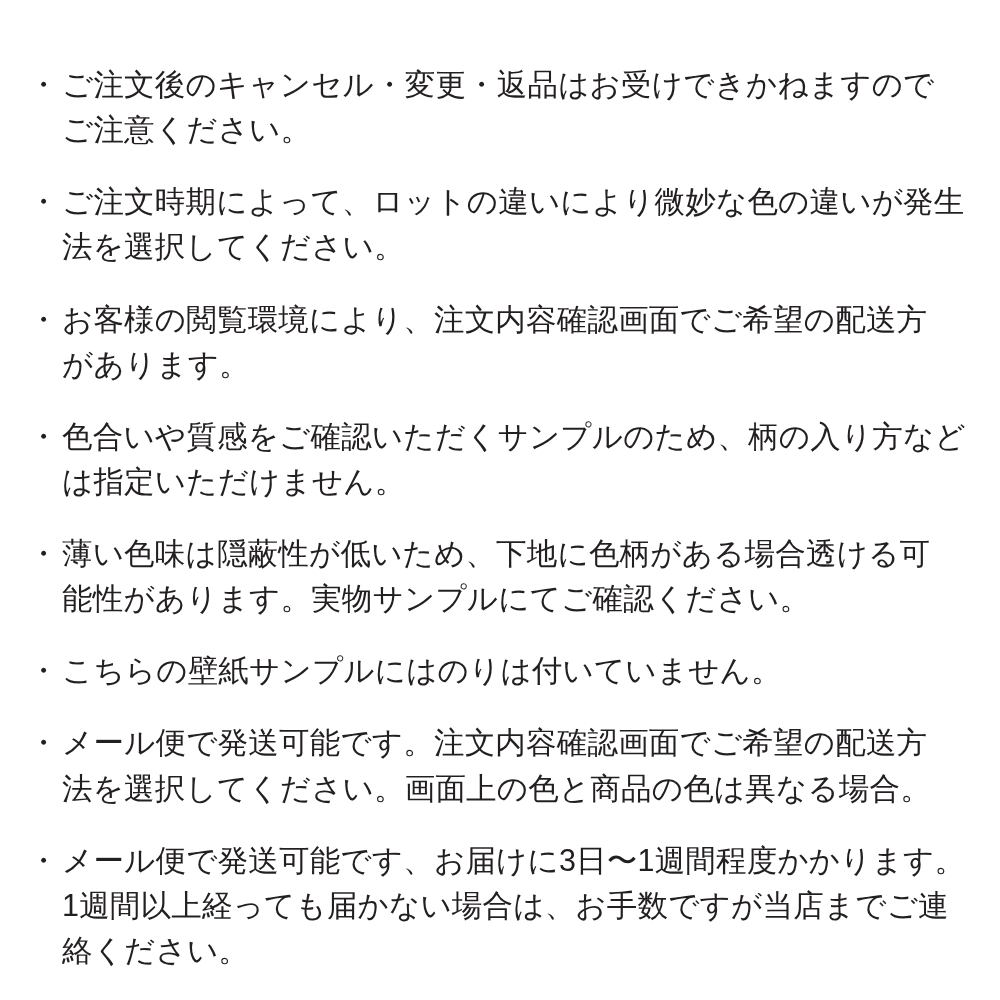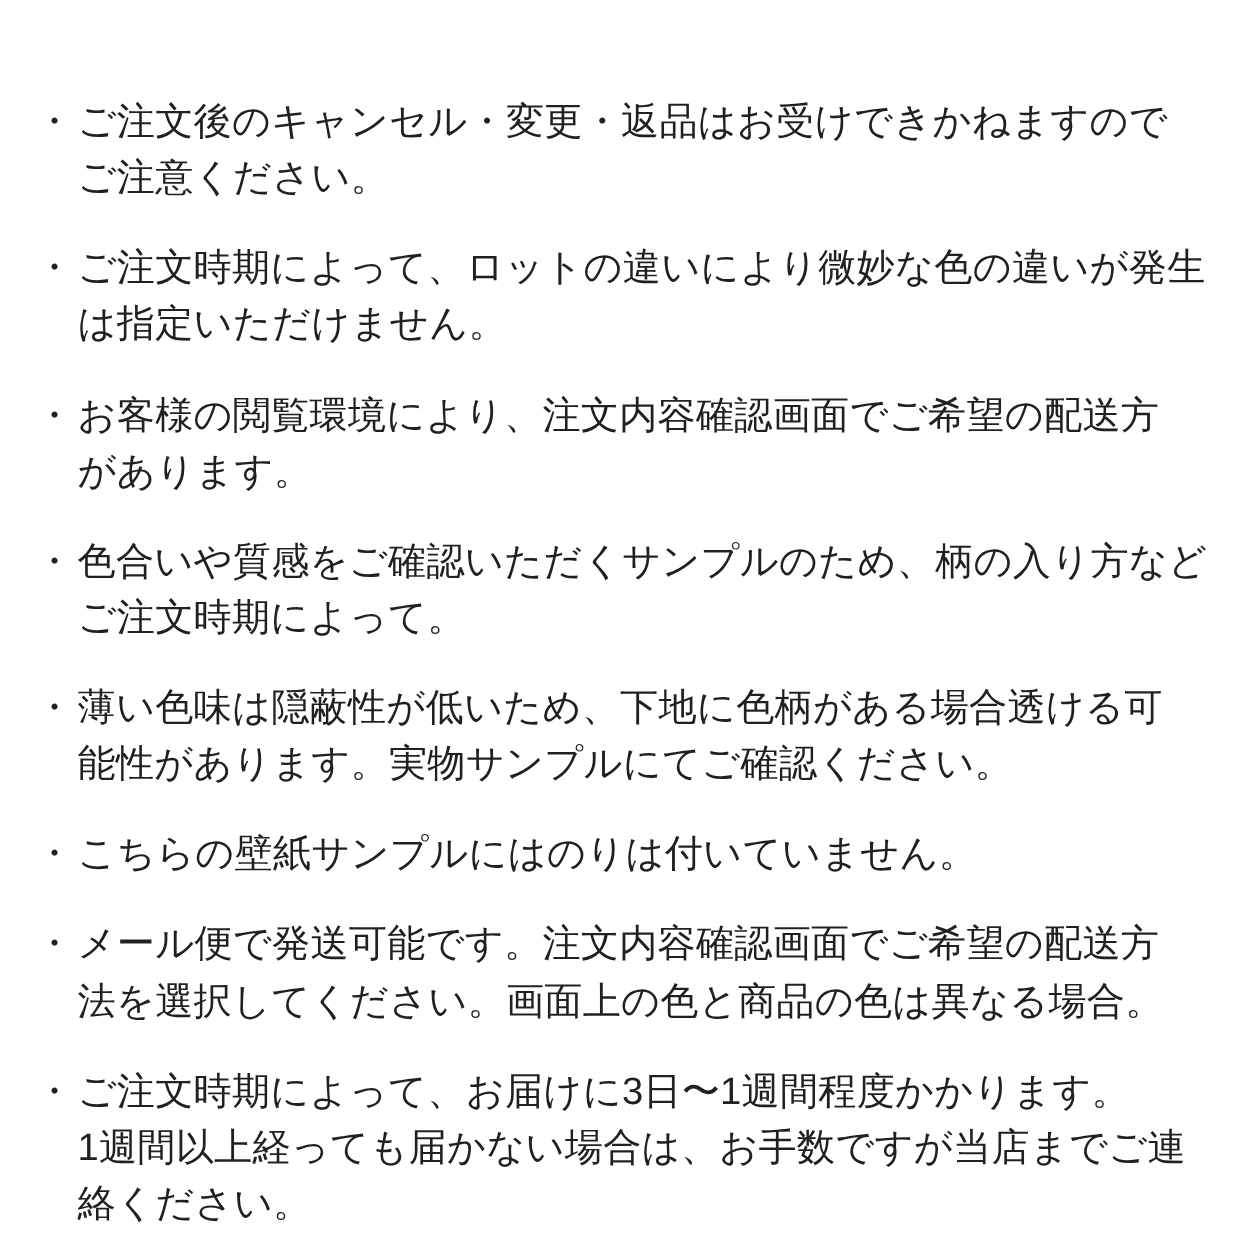--- a/index.html
+++ b/index.html
@@ -45,62 +45,61 @@
     top: 0;
     width: 24px;
     text-align: center;
     font-size: 30.5px;
     line-height: 1.48;
     color: #231f20;
   }
   .note-text {
     display: block;
     white-space: pre-line;
-    margin-top: 13px;
   }
 </style>
 </head>
 <body>
 
 <div class="page">
   <ul class="notes-list">
     <li class="note-item">
       <span class="note-bullet">・</span>
       <span class="note-text">ご注文後のキャンセル・変更・返品はお受けできかねますので
 ご注意ください。</span>
     </li>
     <li class="note-item">
       <span class="note-bullet">・</span>
       <span class="note-text">ご注文時期によって、ロットの違いにより微妙な色の違いが発生
-は指定いただけません。</span>
+法を選択してください。</span>
     </li>
     <li class="note-item">
       <span class="note-bullet">・</span>
       <span class="note-text">お客様の閲覧環境により、注文内容確認画面でご希望の配送方
 があります。</span>
     </li>
     <li class="note-item">
       <span class="note-bullet">・</span>
       <span class="note-text">色合いや質感をご確認いただくサンプルのため、柄の入り方など
-ご注文時期によって。</span>
+は指定いただけません。</span>
     </li>
     <li class="note-item">
       <span class="note-bullet">・</span>
       <span class="note-text">薄い色味は隠蔽性が低いため、下地に色柄がある場合透ける可
 能性があります。実物サンプルにてご確認ください。</span>
     </li>
     <li class="note-item">
       <span class="note-bullet">・</span>
       <span class="note-text">こちらの壁紙サンプルにはのりは付いていません。</span>
     </li>
     <li class="note-item">
       <span class="note-bullet">・</span>
       <span class="note-text">メール便で発送可能です。注文内容確認画面でご希望の配送方
 法を選択してください。画面上の色と商品の色は異なる場合。</span>
     </li>
     <li class="note-item">
       <span class="note-bullet">・</span>
-      <span class="note-text">ご注文時期によって、お届けに3日〜1週間程度かかります。
+      <span class="note-text">メール便で発送可能です、お届けに3日〜1週間程度かかります。
 1週間以上経っても届かない場合は、お手数ですが当店までご連
 絡ください。</span>
     </li>
   </ul>
 </div>
 
 </body></html>

